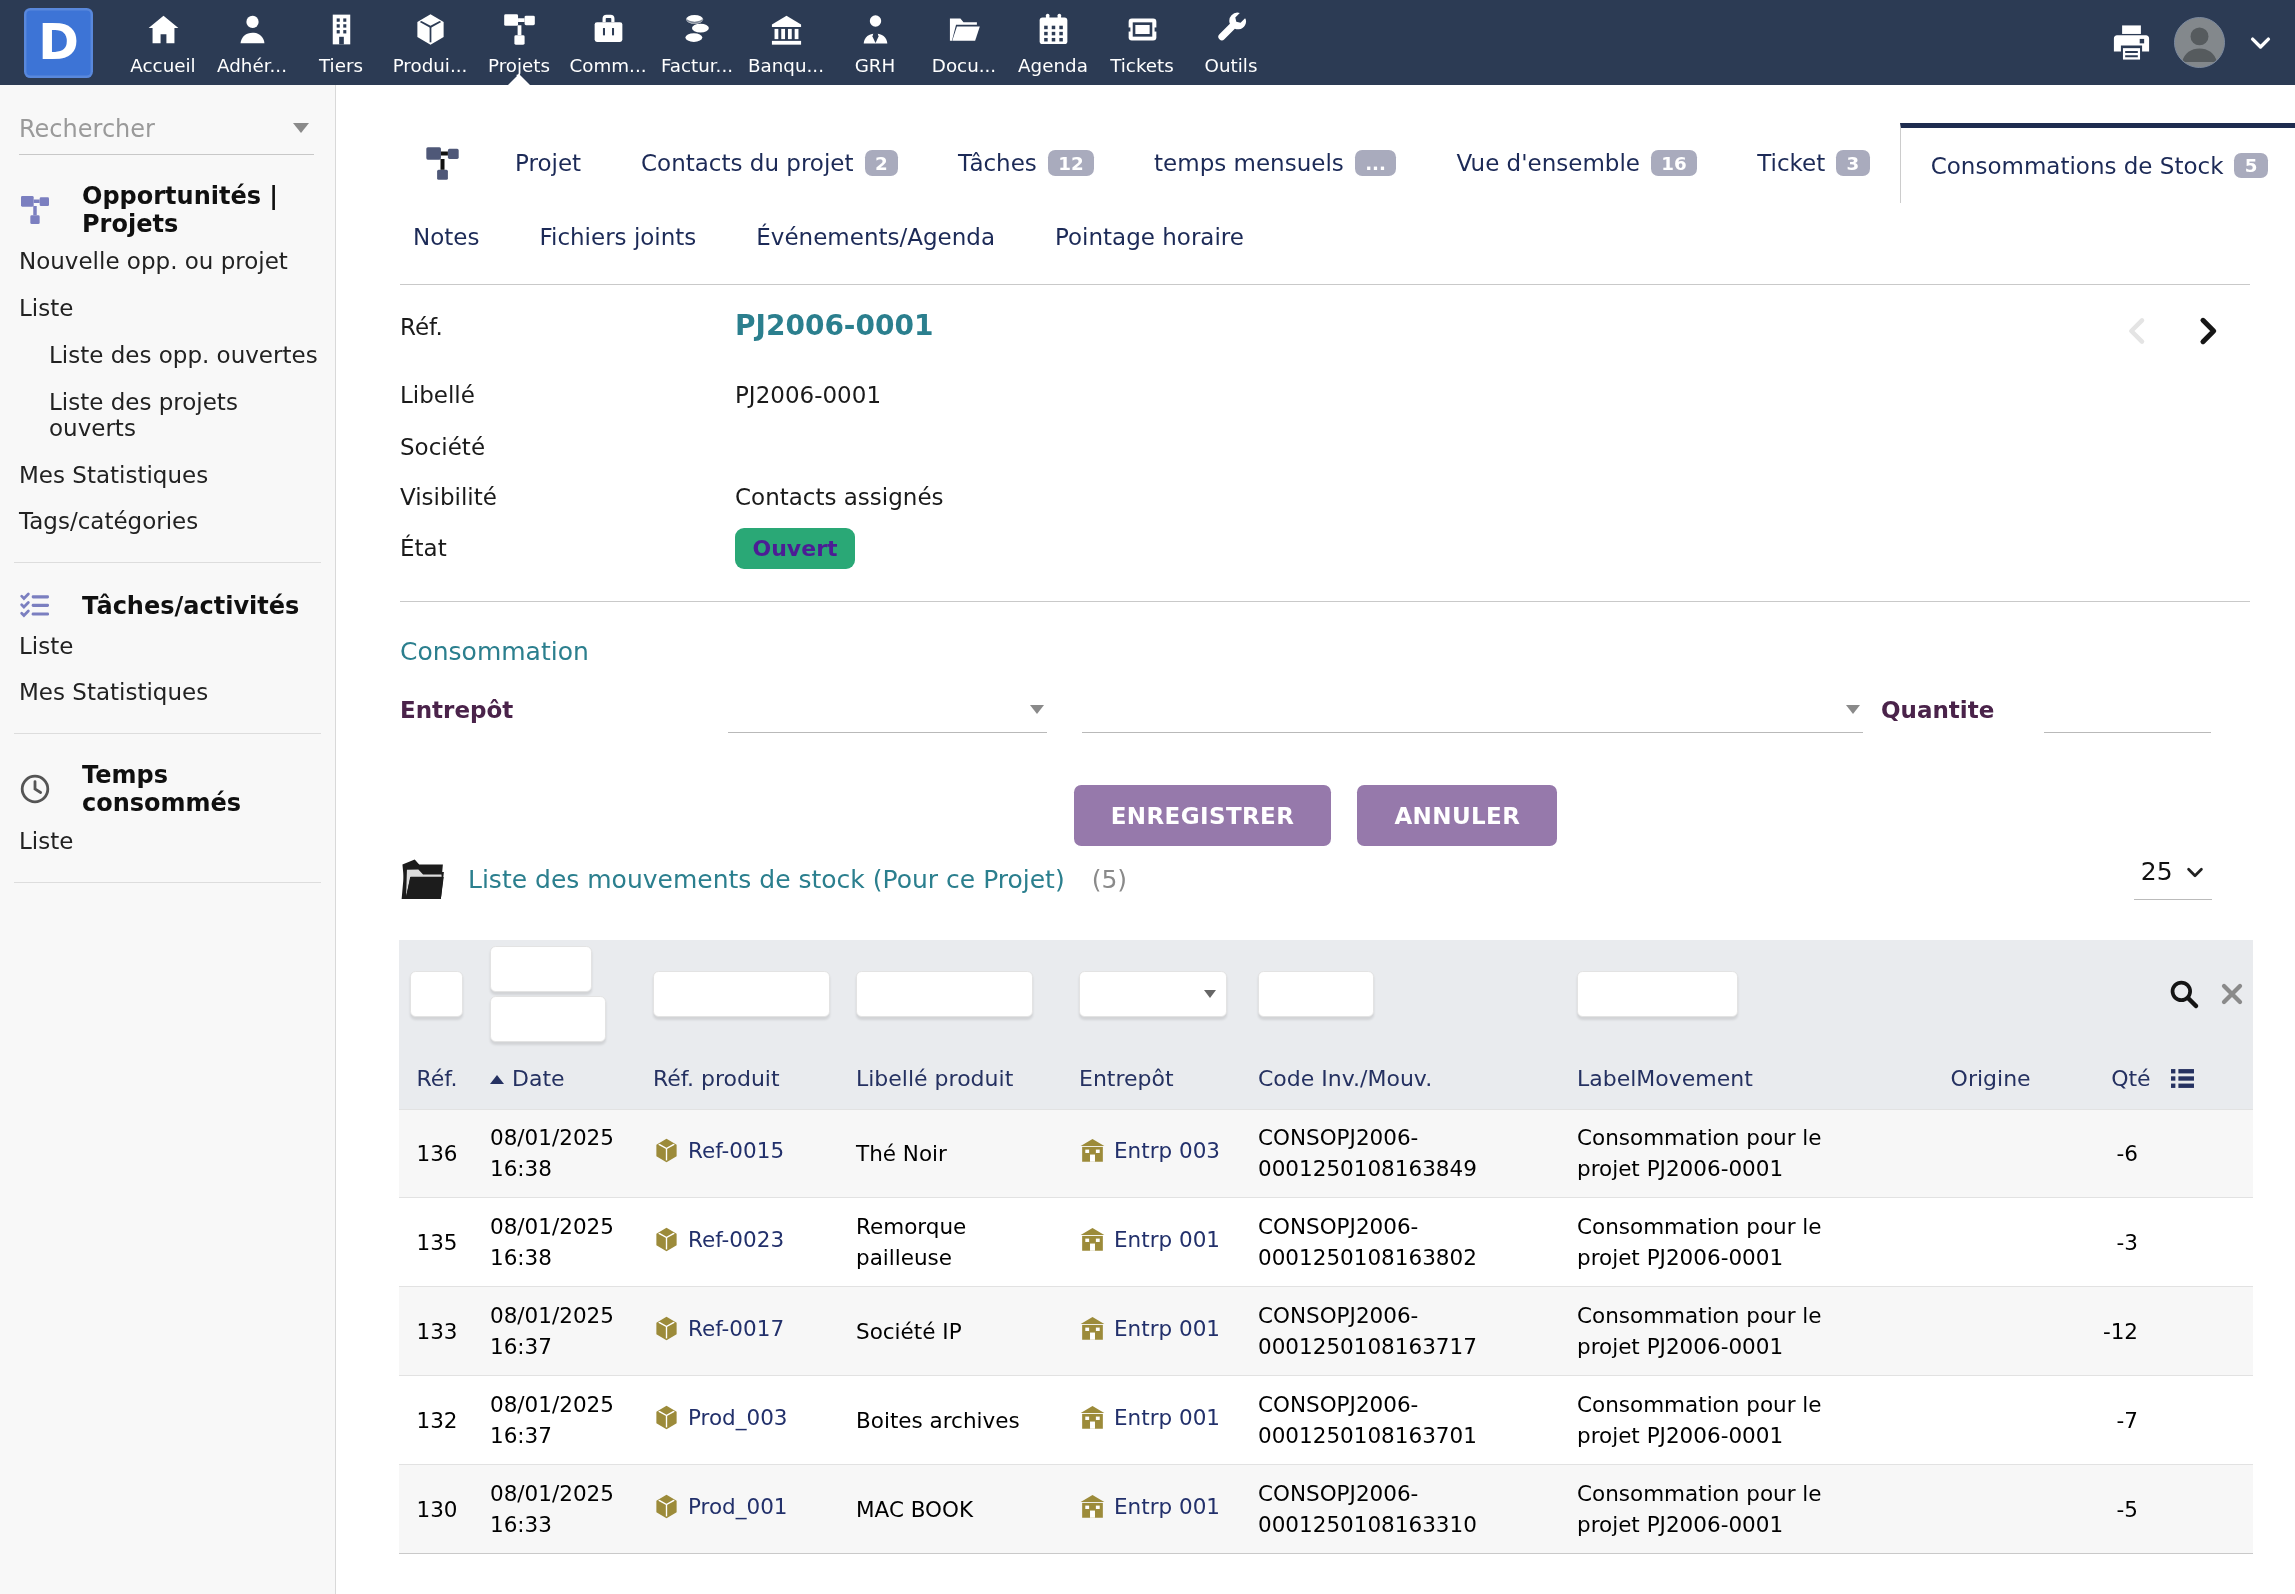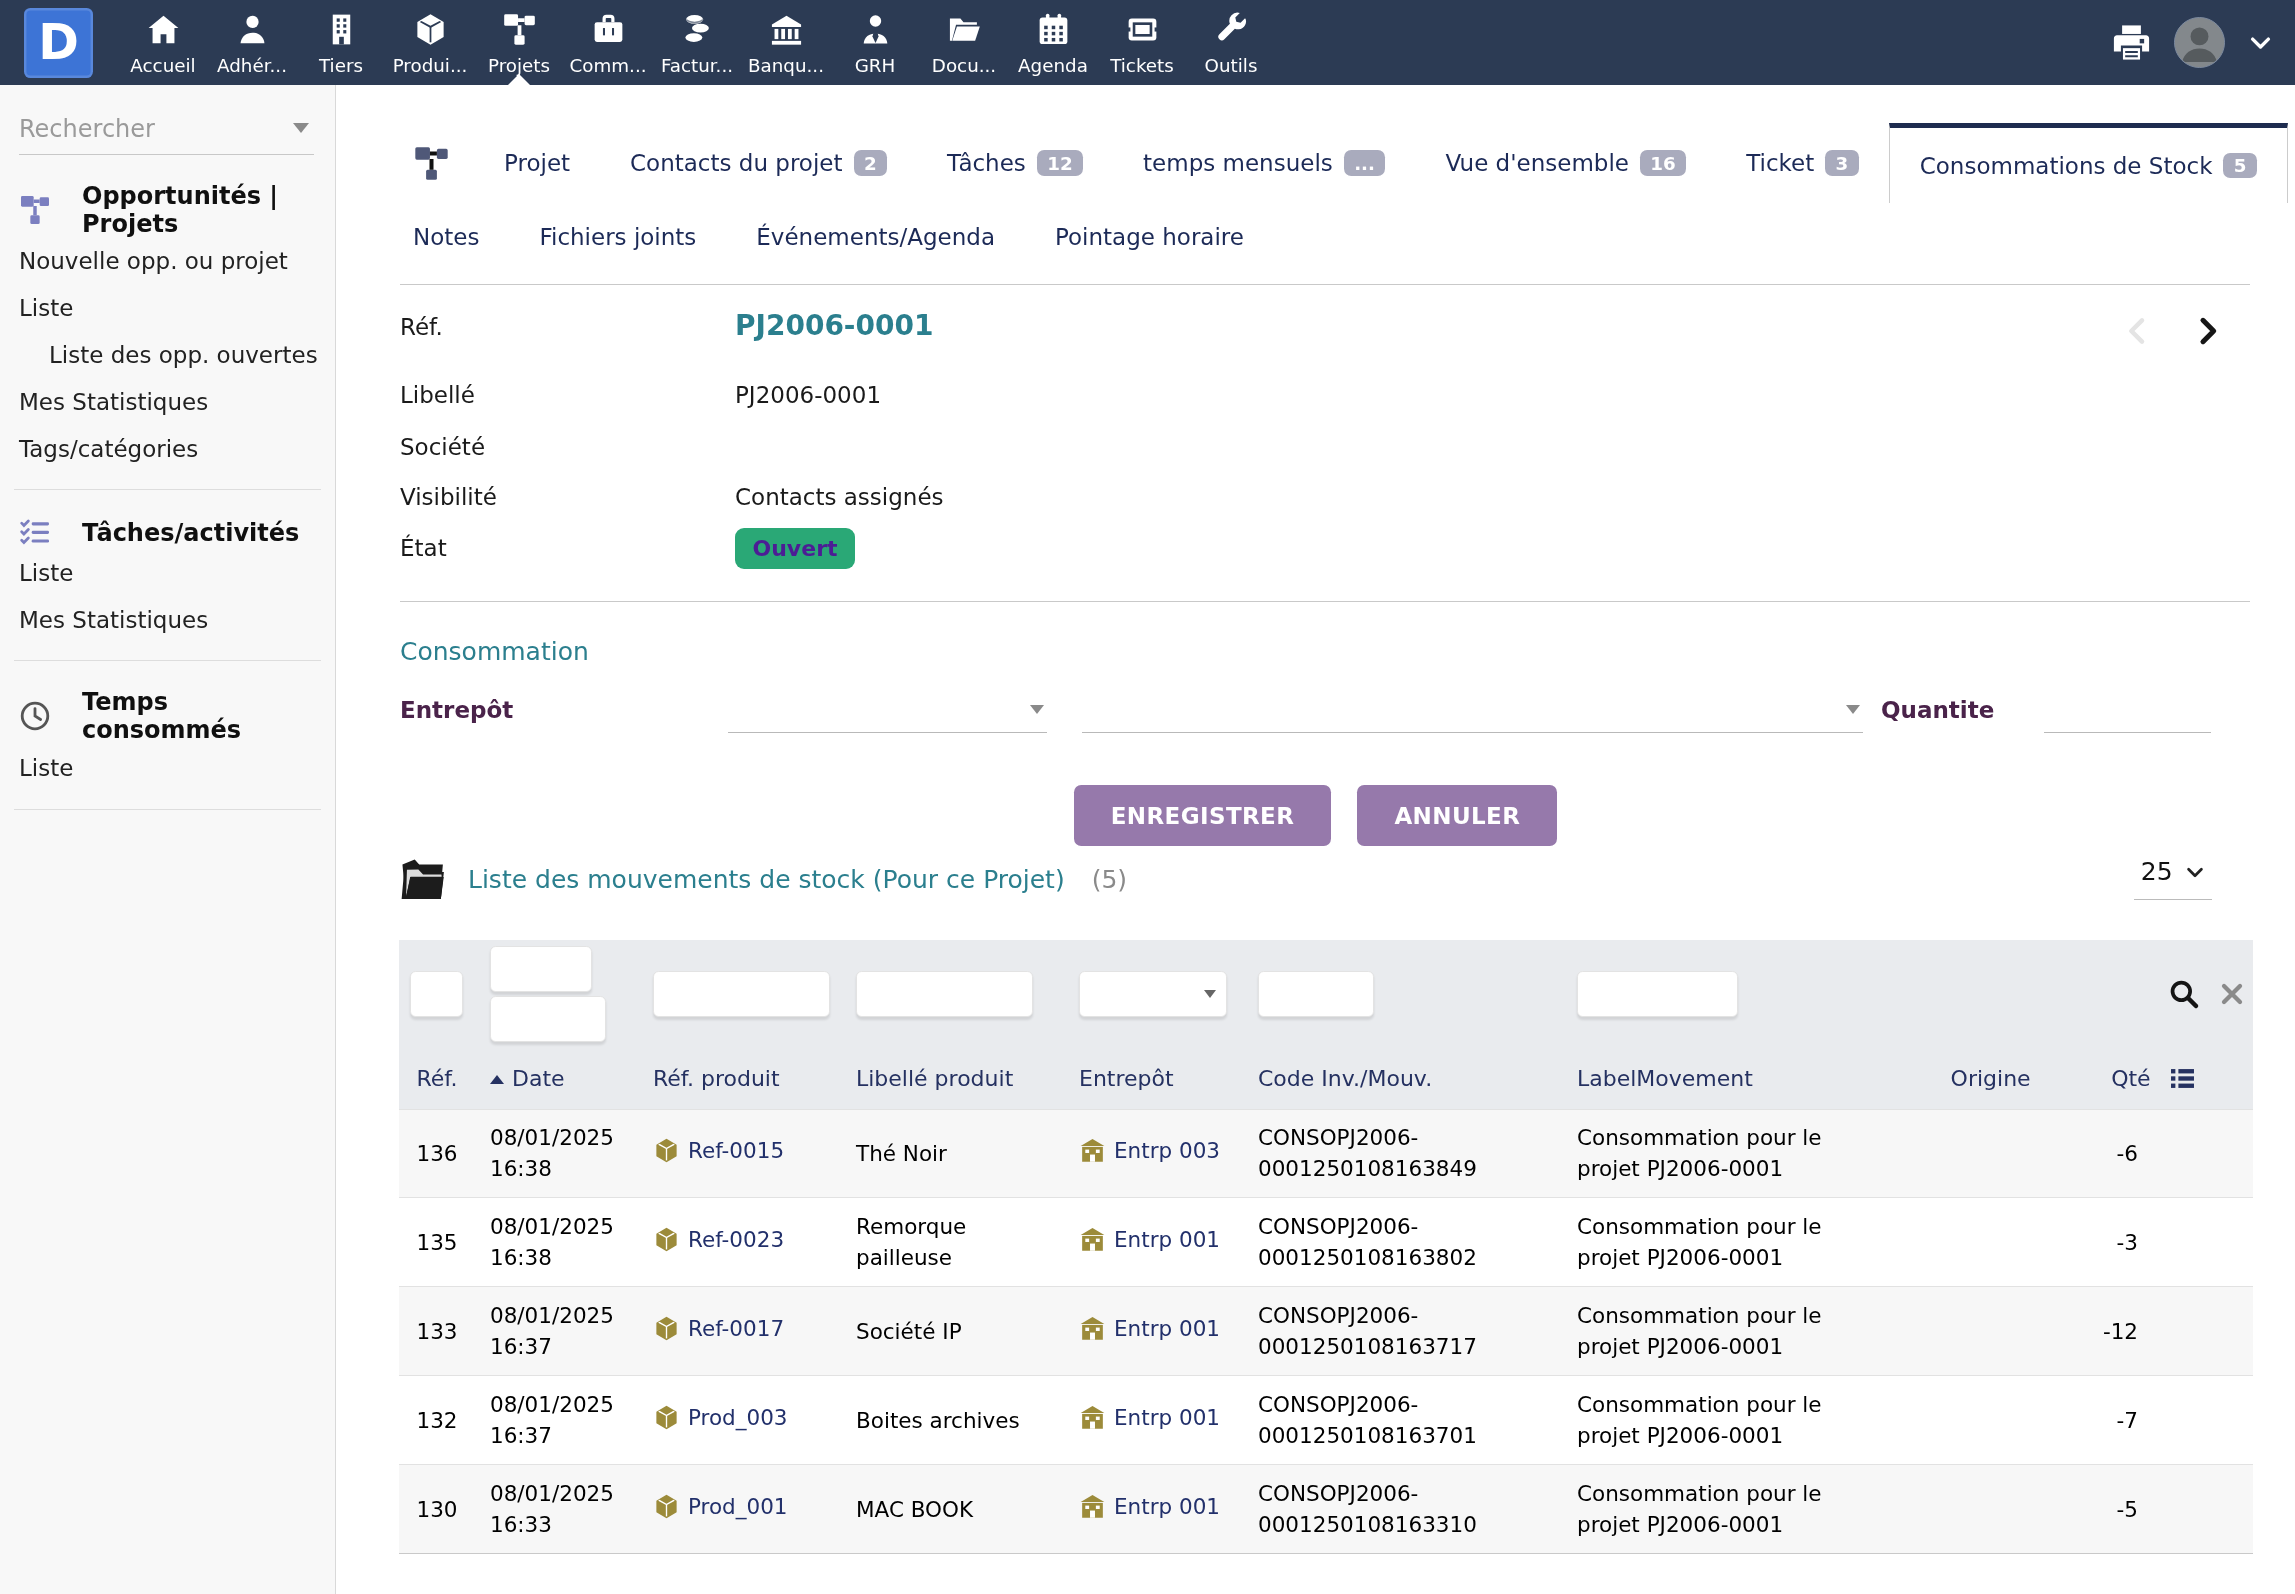--- a/index.html
+++ b/index.html
@@ -49,21 +49,21 @@
   .side-title { display:flex; align-items:center; gap:31px; padding:0 0 0 19px;
     font-size:24px; font-weight:bold; color:#101010; }
   .side-title .st-icon svg { width:32px; height:32px; }
   .side-item { font-size:23px; color:#222; padding:10.4px 8px 10.4px 19px; cursor:pointer; }
   .side-item.indent { padding-left:49px; }
   .side-div { border:none; border-top:0.8px solid #ddd; margin:17.5px 14.3px 0 14.3px; }
 
   
   .main { position:absolute; top:85px; left:336px; right:0; bottom:0; background:#fff; }
 
-  .tabs1 { position:absolute; top:38px; left:77px; right:48px; height:80px;
+  .tabs1 { position:absolute; top:38px; left:88px; right:48px; height:80px;
     display:flex; align-items:stretch; }
   .tabs1-icon { display:flex; align-items:center; margin-right:24px; }
   .tabs1-icon svg { width:37px; height:37px; fill:#4f5878; }
   .tab { display:flex; align-items:center; padding:0 30px; font-size:23px;
     color:#1c2a57; cursor:pointer; white-space:nowrap; }
   .tab .badge { margin-left:11px; background:#a9abbd; color:#fff; font-size:18.3px;
     font-weight:bold; border-radius:7.2px; padding:2.4px 10.4px; }
   .tab.active { background:#fff; border-top:5.6px solid #1e2c4f;
     border-left:0.8px solid #ccc; border-right:0.8px solid #ccc; }
 
@@ -348,20 +348,21 @@
               <rect x="15.5" y="2.5" width="7" height="6.5" rx="1"></rect>
               <rect x="8.5" y="16" width="7" height="6.5" rx="1"></rect>
               <path d="M11 5.5h4.5M12 9v7" stroke="currentColor" stroke-width="2.6" fill="none"></path>
             </svg>
           </span>
           <span>Opportunités | Projets</span>
         </div>
         <div class="side-item">Nouvelle opp. ou projet</div>
         <div class="side-item">Liste</div>
         <div class="side-item indent">Liste des opp. ouvertes</div>
+        <div class="side-item indent">Liste des projets ouverts</div>
         <div class="side-item">Mes Statistiques</div>
         <div class="side-item">Tags/catégories</div>
         <hr class="side-div">
       </div>
       <div class="side-section">
         <div class="side-title">
           <span class="st-icon" style="color:#7b7fc0">
             <svg viewBox="0 0 24 24" fill="currentColor">
               <g fill="none" stroke="currentColor" stroke-width="2.1" stroke-linecap="round">
                 <path d="M2 4.6 3.7 6.3 7 3"></path>

